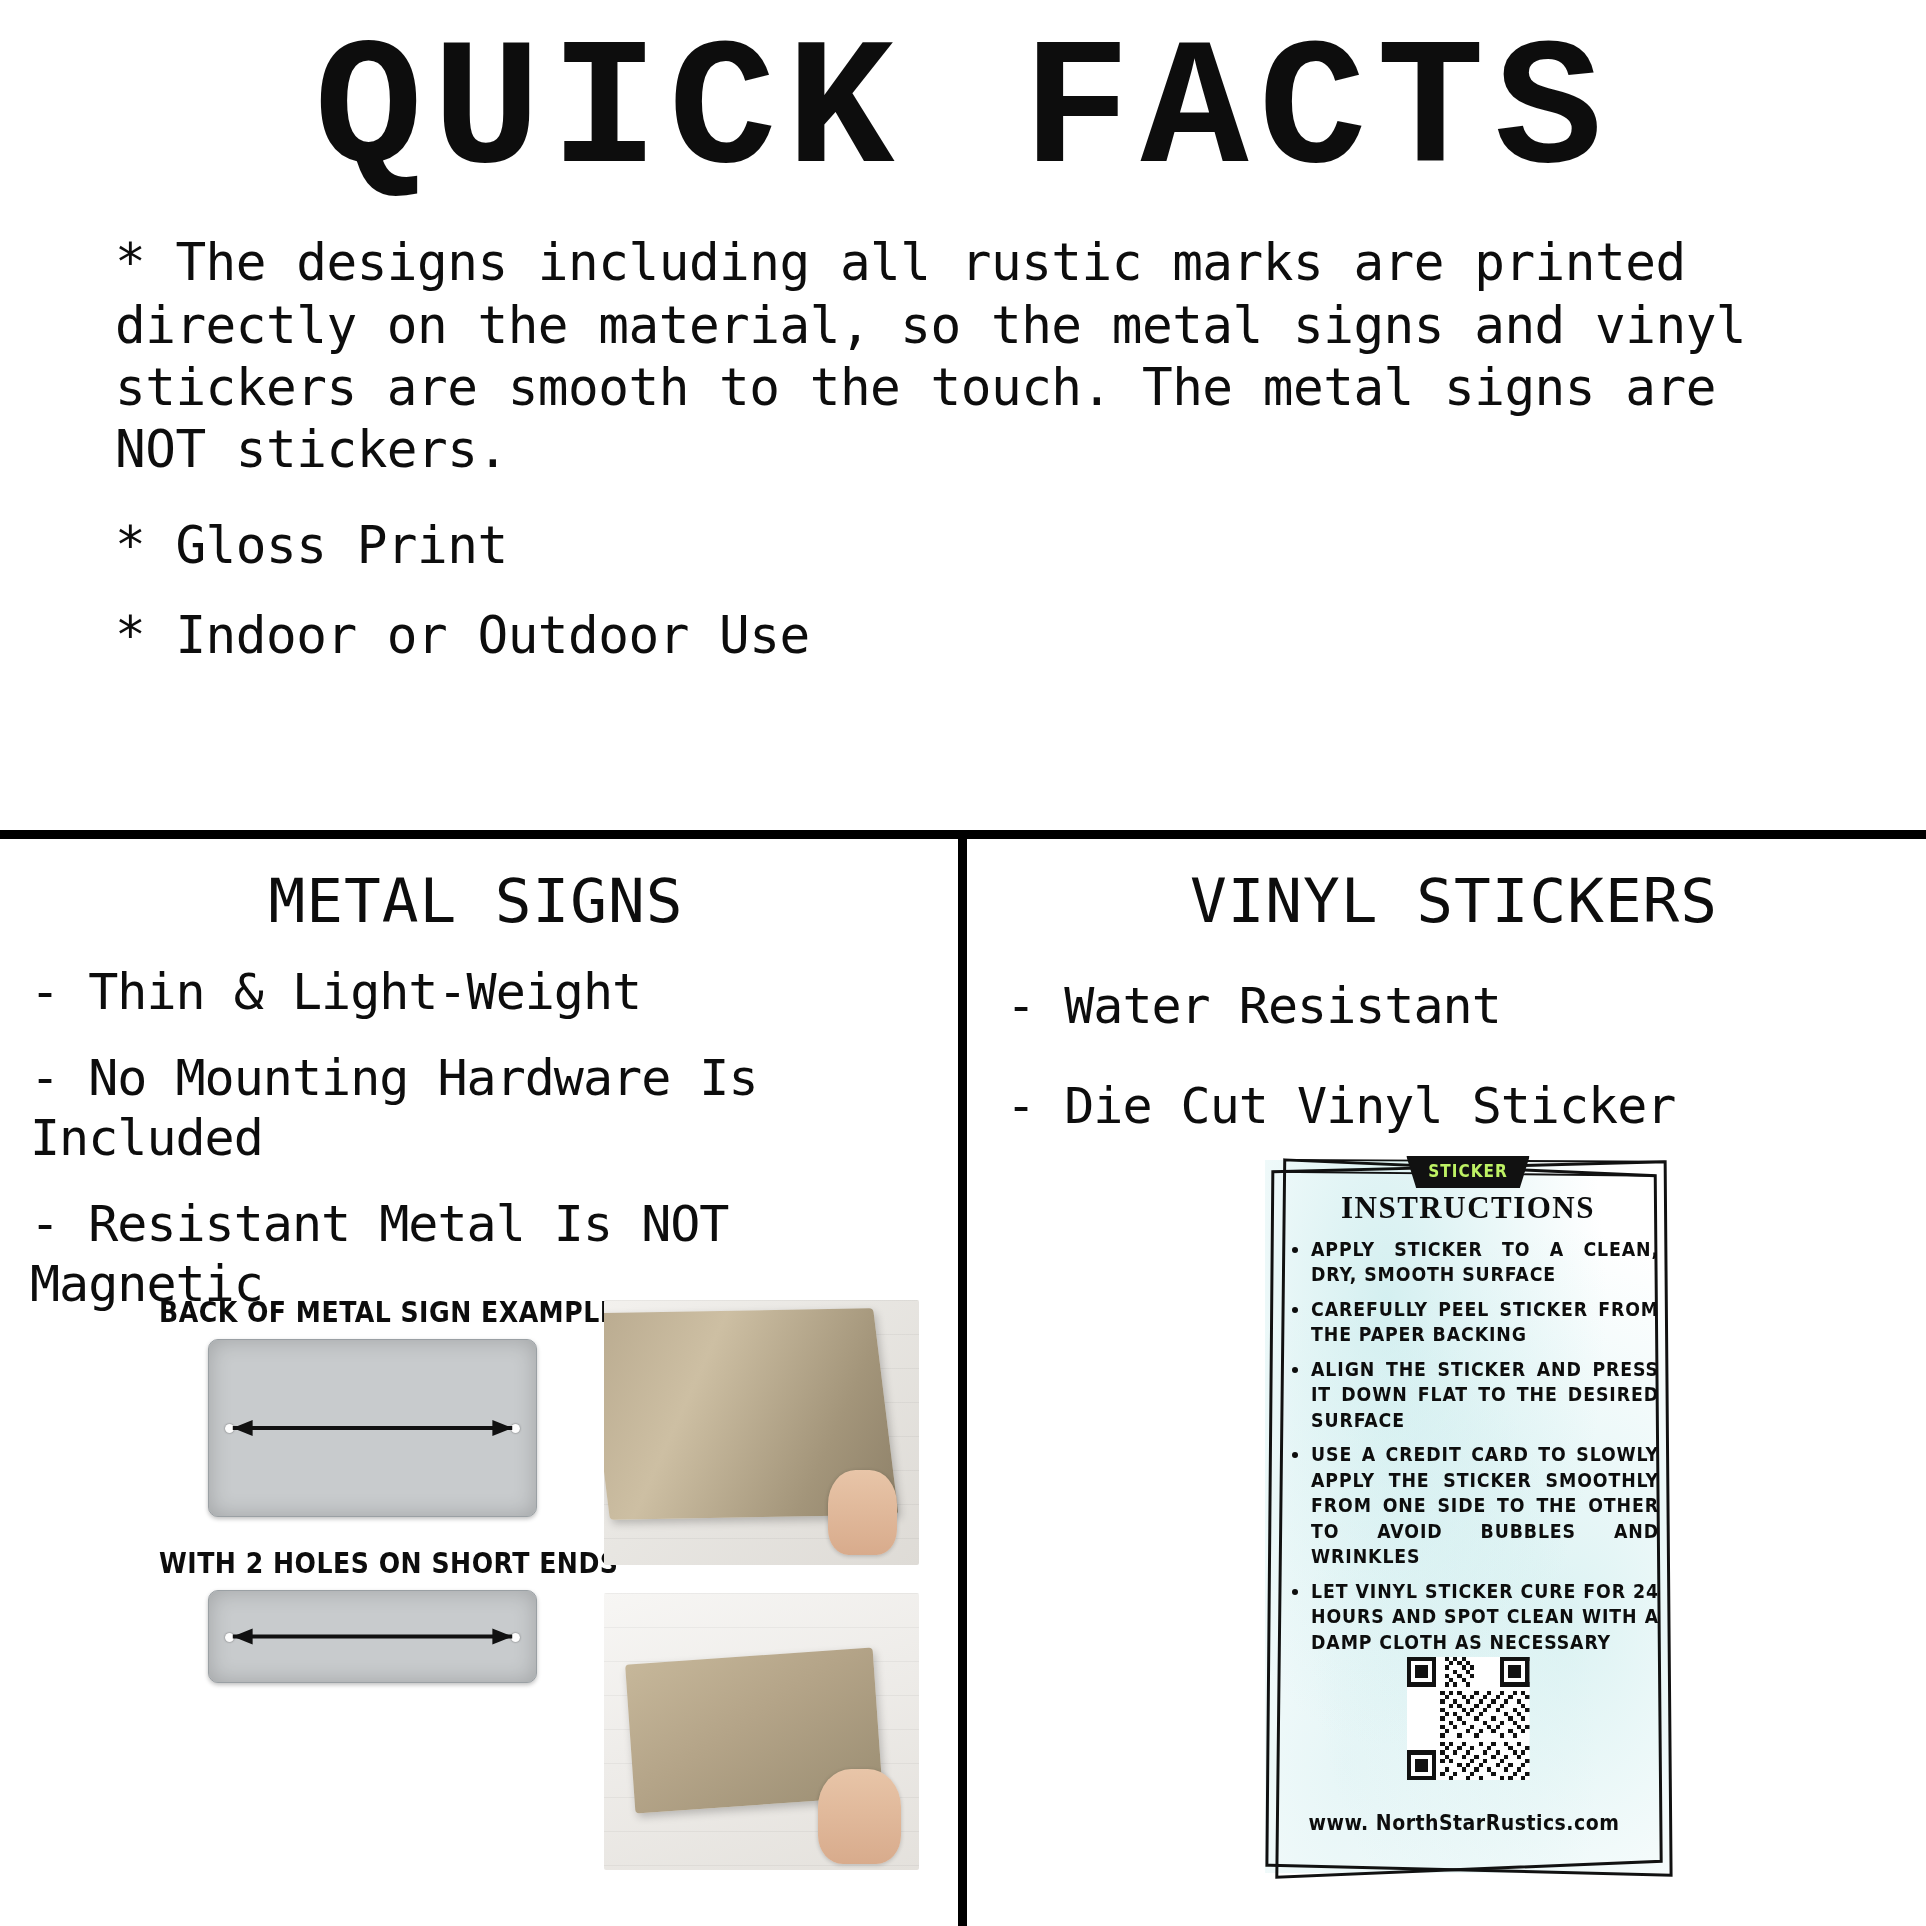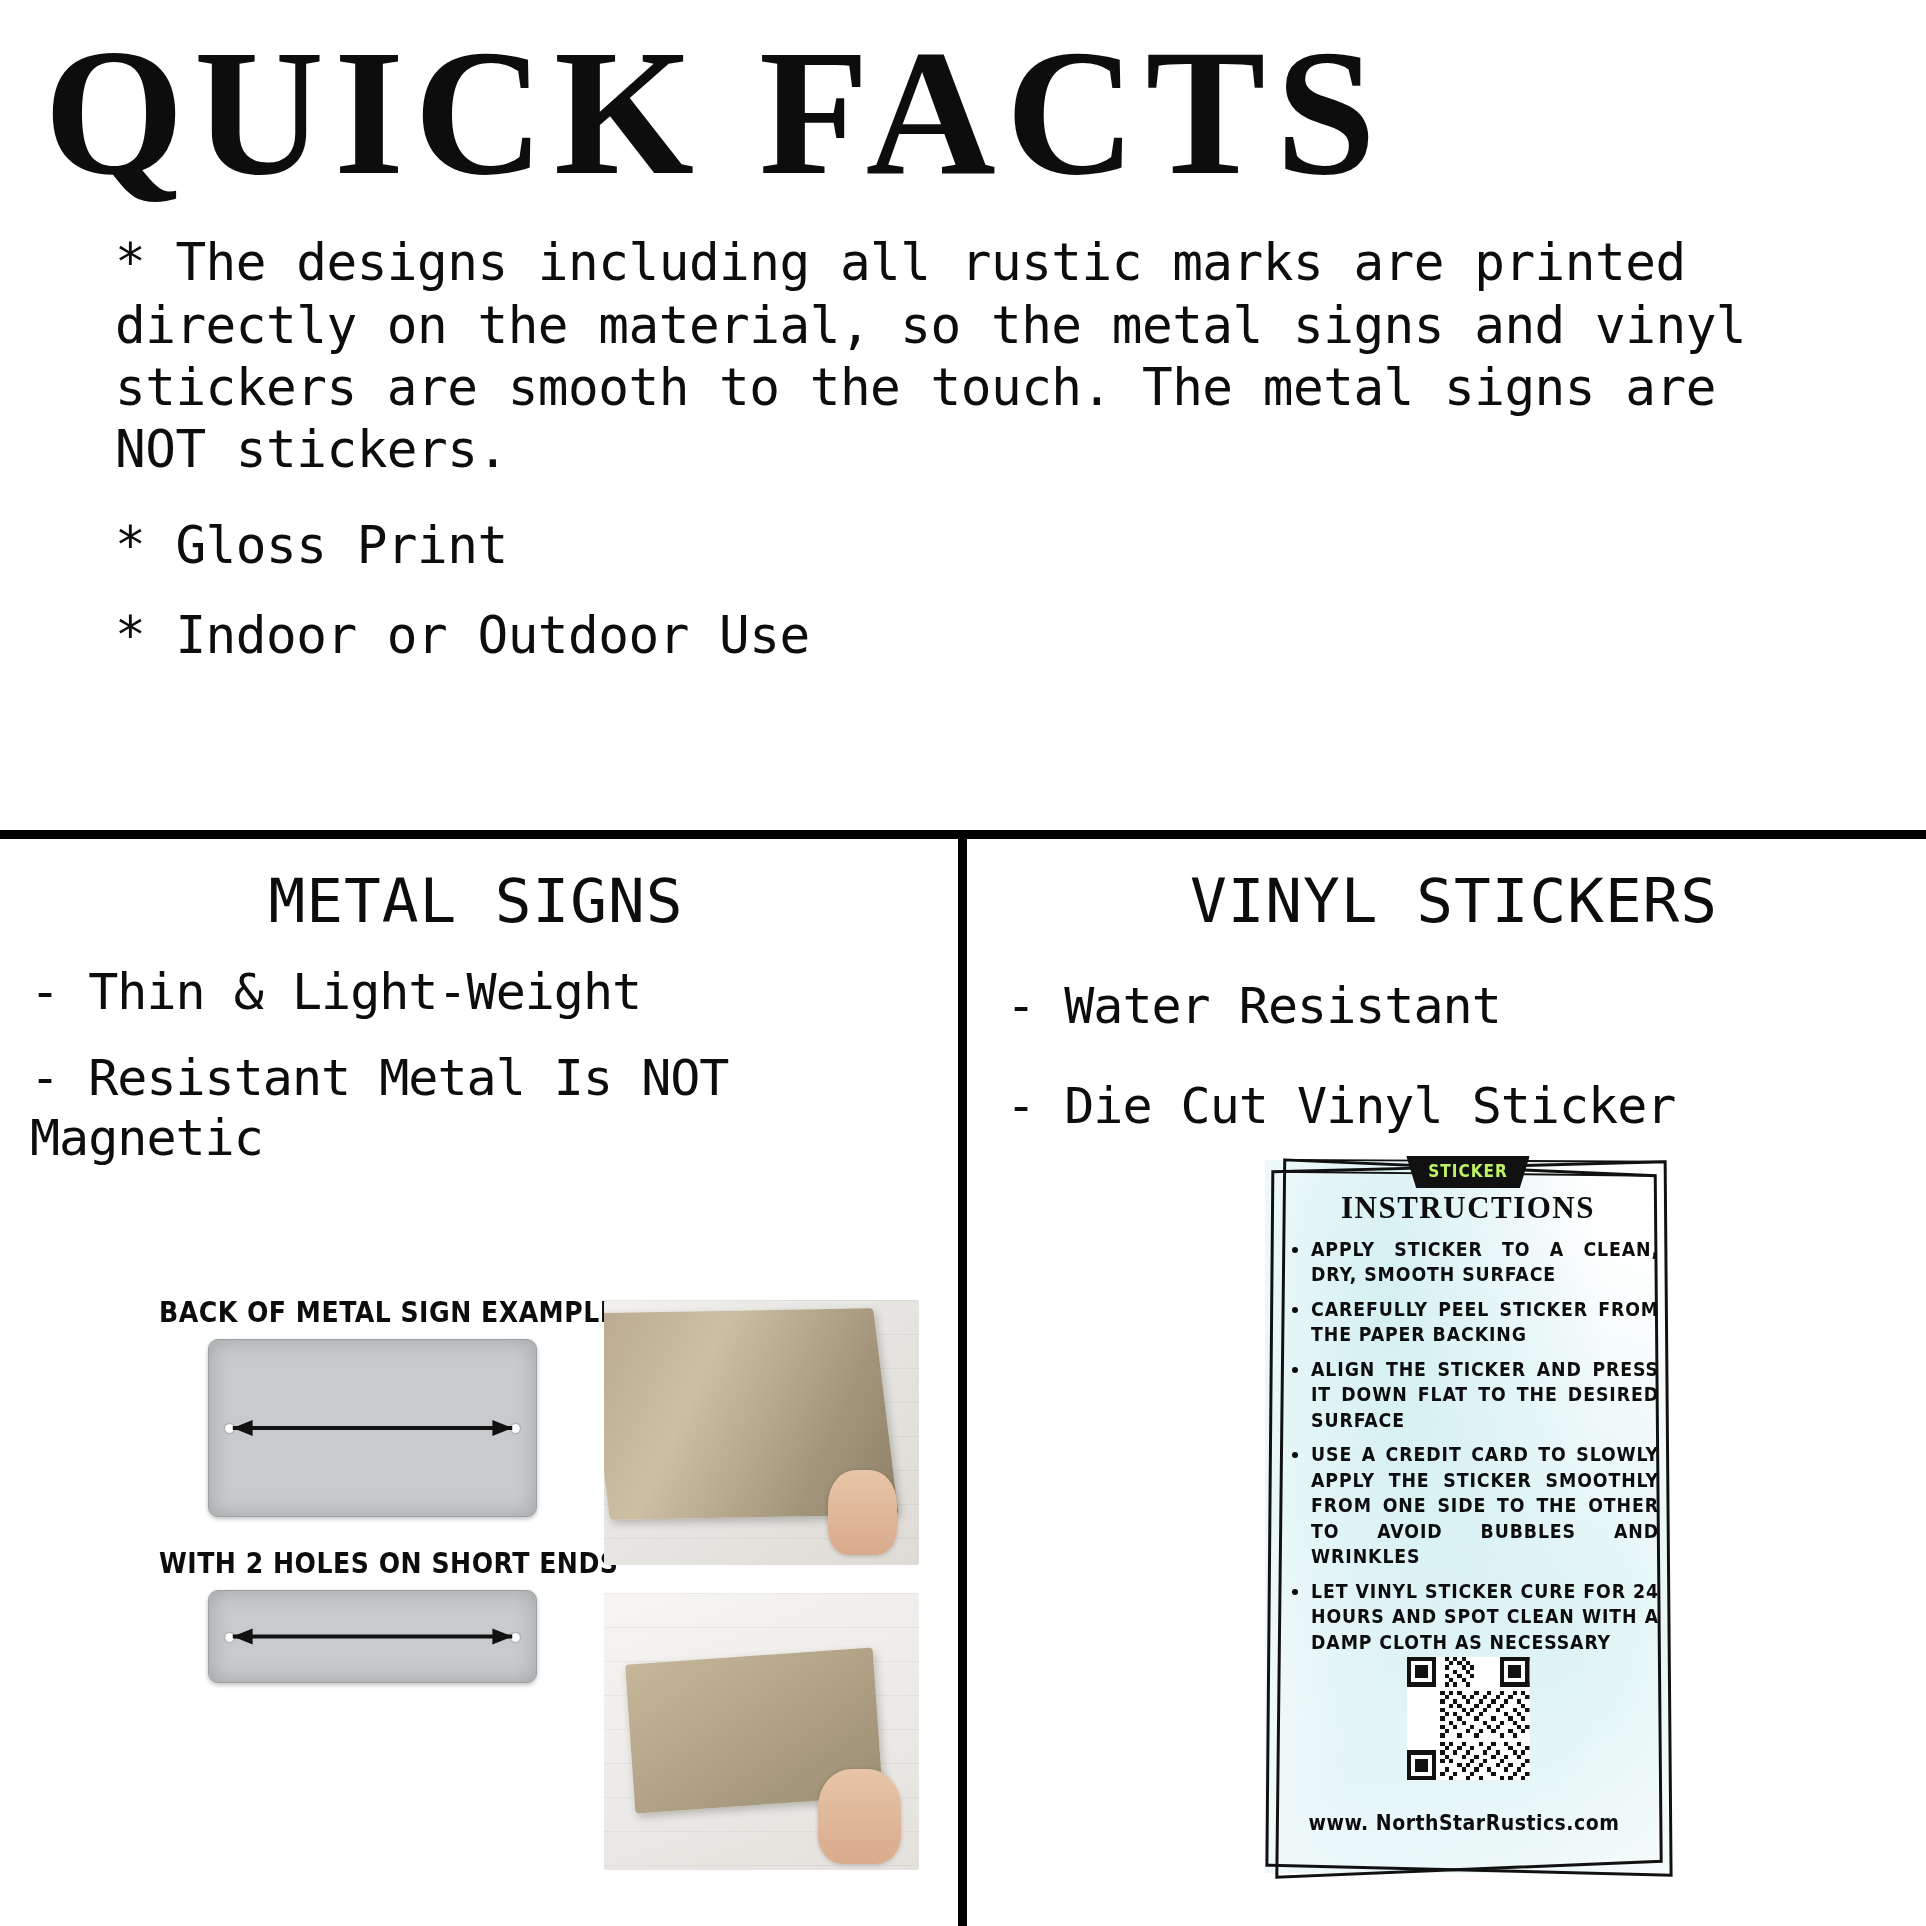--- a/index.html
+++ b/index.html
@@ -16,24 +16,25 @@
     position: relative;
   }
 
   
   .top-section {
     padding: 10px 44px 0 44px;
     height: 822px;
     box-sizing: border-box;
   }
   .main-title {
-    font-family: Liberation Serif, serif;
+    font-family: Liberation Mono, monospace;
     font-weight: 700;
     font-size: 180px;
     letter-spacing: 10px;
+    text-align: center;
     line-height: 1.08;
     margin: 6px 0 22px 0;
     white-space: nowrap;
   }
   .fact {
     font-family: "DejaVu Sans Mono", monospace;
     font-size: 51px;
     line-height: 1.22;
     letter-spacing: -0.5px;
     margin: 0 0 34px 0;
@@ -306,20 +307,21 @@
 </div>
 
 <div class="h-divider"></div>
 <div class="v-divider"></div>
 
 <div class="columns">
 
   <div class="col col-left">
     <div class="col-title">METAL SIGNS</div>
     <div class="bullet">- Thin &amp; Light-Weight</div>
+    <div class="bullet">- No Mounting Hardware Is Included</div>
     <div class="bullet">- Resistant Metal Is NOT Magnetic</div>
 
     <div class="metal-imgs">
 
       <div class="metal-left-block">
         <div class="caption">BACK OF METAL SIGN EXAMPLES</div>
         <div class="plate plate-1">
           <span class="hole l"></span>
           <span class="hole r"></span>
           <svg class="arrow-svg" viewBox="0 0 330 178" preserveAspectRatio="none">

